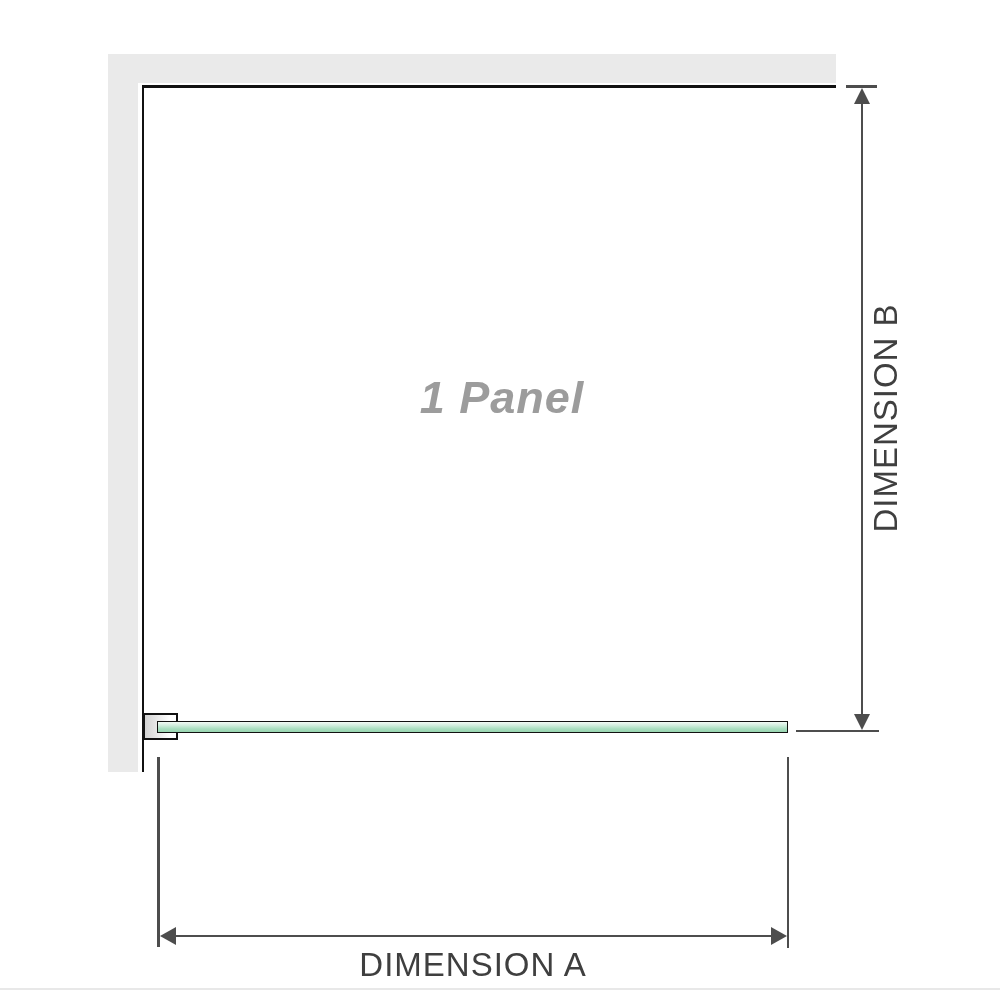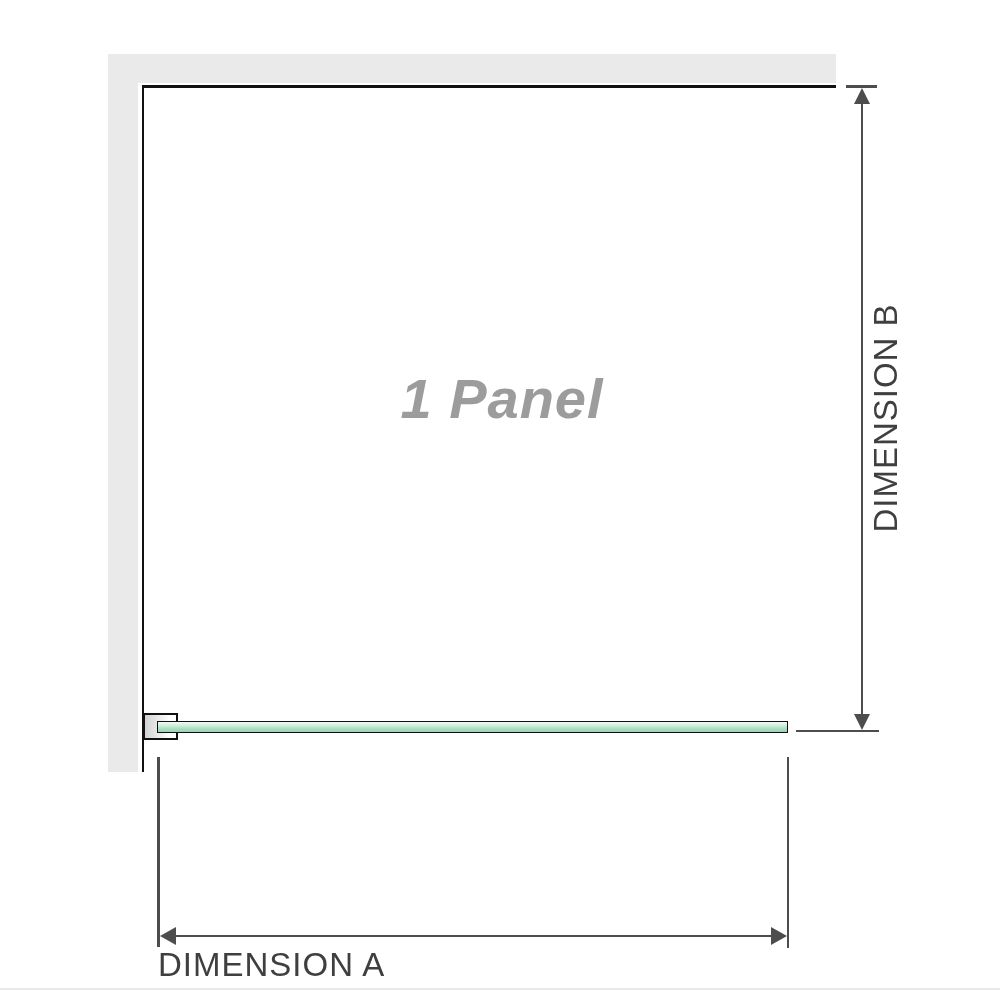--- a/index.html
+++ b/index.html
@@ -25,21 +25,21 @@
   .outline-top  { left: 141.5px; top: 85px; width: 694.5px; height: 2.5px; }
   .outline-left { left: 141.5px; top: 85px; width: 2.5px;   height: 687px; }
 
   
   .watermark {
     position: absolute;
     left: 502px; top: 398px;
     transform: translate(-50%, -50%);
     font-style: italic;
     font-weight: 700;
-    font-size: 56px;
+    font-size: 45px;
     letter-spacing: 1px;
     color: var(--watermark-text, #9c9c9c);
     white-space: nowrap;
   }
 
   
   .bracket {
     position: absolute;
     left: 143px; top: 712.5px;
     width: 30.5px; height: 23px;
@@ -101,21 +101,21 @@
     position: absolute;
     color: var(--label-text, #3f3f3f);
     font-size: 33px;
     font-weight: 400;
     letter-spacing: 1px;
     white-space: nowrap;
   }
   .dima-label {
     left: 158px; top: 946px;
     width: 630px;
-    text-align: left;
+    text-align: center;
   }
   .dimb-label {
     left: 886px; top: 418px;
     transform: translate(-50%, -50%) rotate(-90deg);
   }
 
   
   .footer-rule {
     position: absolute;
     left: 0; top: 988px;

